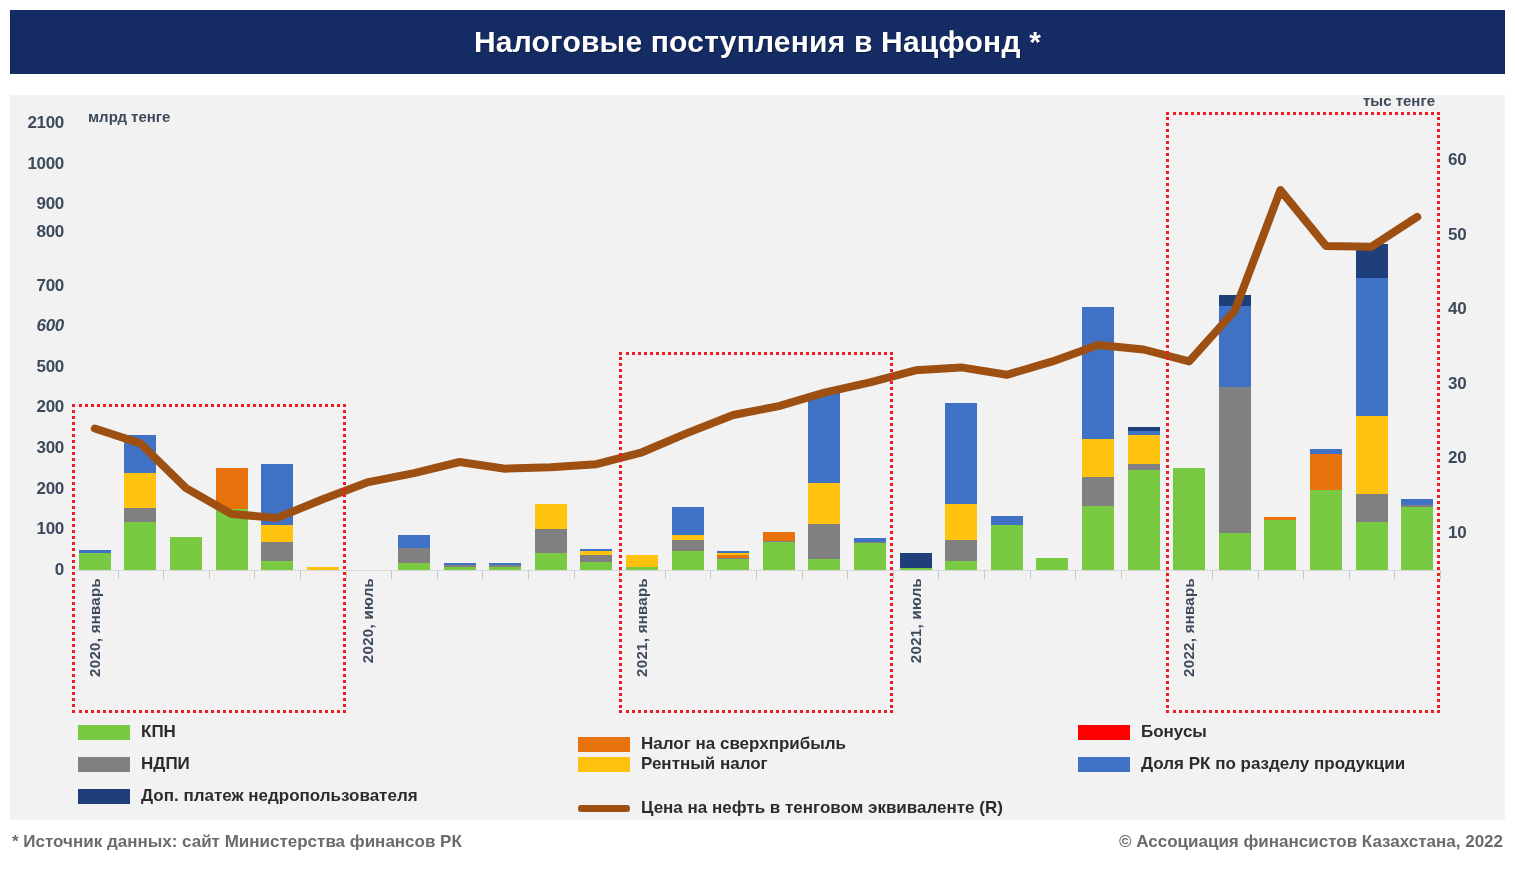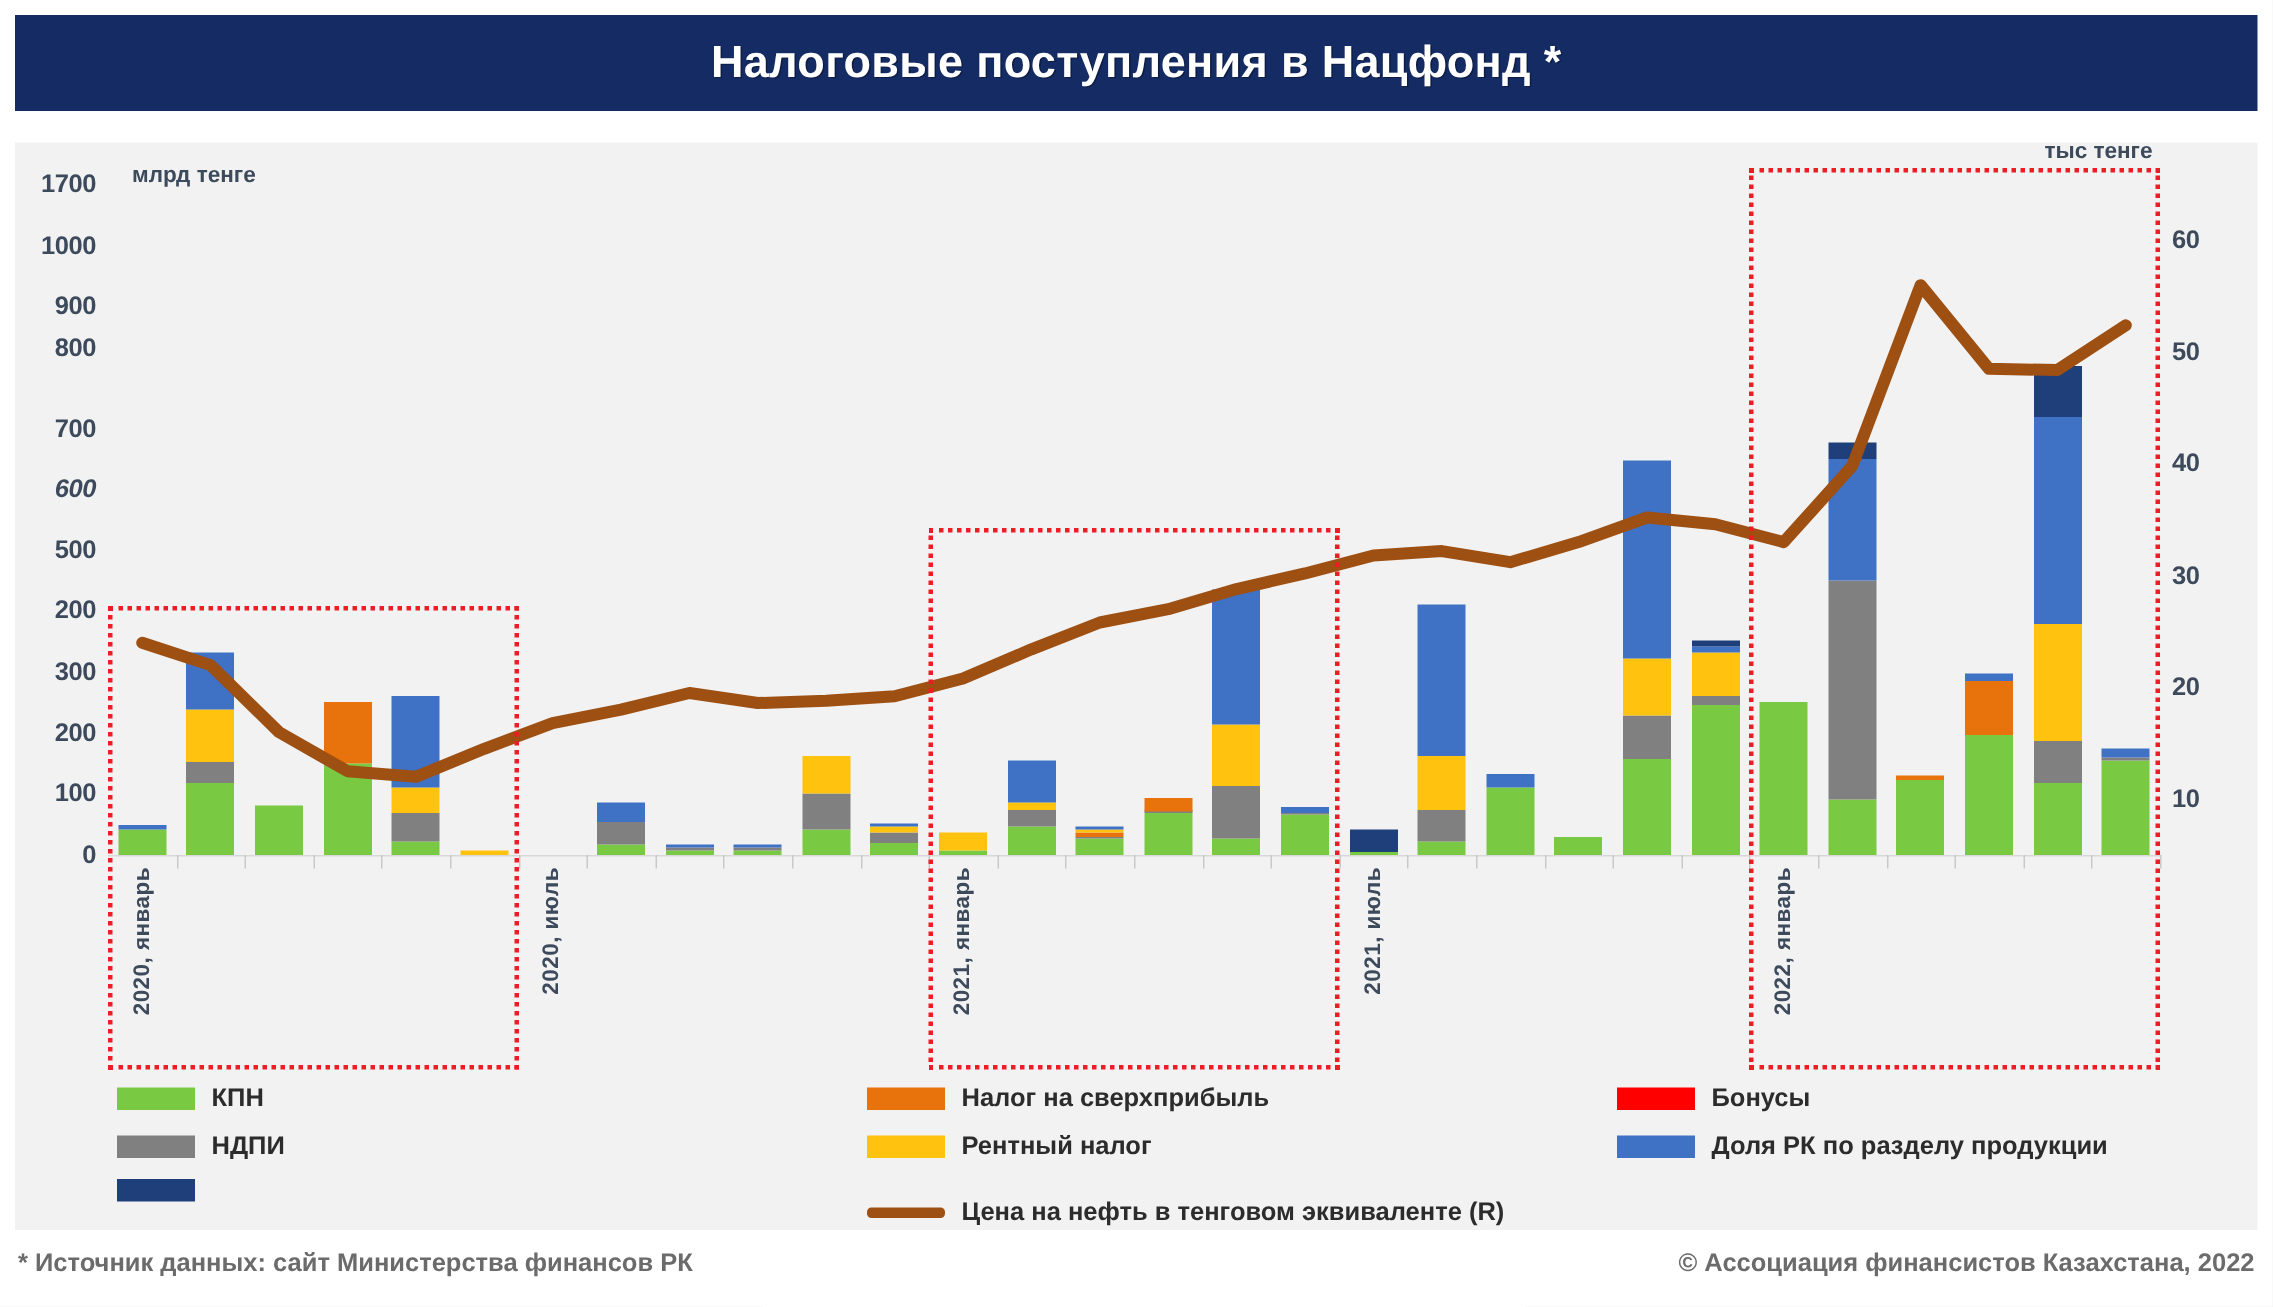--- a/index.html
+++ b/index.html
@@ -81,21 +81,21 @@
 <div id="titlebar">
   <div class="ttl">Налоговые поступления в Нацфонд *</div>
 </div>
 
 <div id="plotpanel"></div>
 
 <div class="ax-unit" id="unit-left">млрд тенге</div>
 <div class="ax-unit" id="unit-right">тыс тенге</div>
 
 <div id="yaxis-left">
-    <div class="ytick" style="top: 28px;">1700</div>
+    <div class="ytick" style="top: 28px;">2100</div>
     <div class="ytick" style="top: 68.6364px;">1000</div>
     <div class="ytick" style="top: 109.273px;">900</div>
     <div class="ytick" style="top: 137px;">800</div>
     <div class="ytick" style="top: 190.545px;">700</div>
     <div class="ytick" style="top: 231.182px; font-style: italic;">600</div>
     <div class="ytick" style="top: 271.818px;">500</div>
     <div class="ytick" style="top: 312.455px;">200</div>
     <div class="ytick" style="top: 353.091px;">300</div>
     <div class="ytick" style="top: 393.727px;">200</div>
     <div class="ytick" style="top: 434.364px;">100</div>
@@ -306,21 +306,21 @@
     <div class="xlabel" style="left: 633px;">2021, январь</div>
     <div class="xlabel" style="left: 906.6px;">2021, июль</div>
     <div class="xlabel" style="left: 1180.2px;">2022, январь</div>
   </div>
 
 <div id="legend">
     <div class="lg-item" style="left: 0px; top: 0px;">
       <span class="sw" style="background: rgb(122, 201, 67);"></span>
       <span class="lg-lbl">КПН</span>
     </div>
-    <div class="lg-item" style="left: 500px; top: 0px;">
+    <div class="lg-item" style="left: 500px; top: 12px;">
       <span class="sw" style="background: rgb(232, 115, 12);"></span>
       <span class="lg-lbl">Налог на сверхприбыль</span>
     </div>
     <div class="lg-item" style="left: 1000px; top: 0px;">
       <span class="sw" style="background: rgb(255, 0, 0);"></span>
       <span class="lg-lbl">Бонусы</span>
     </div>
     <div class="lg-item" style="left: 0px; top: 32px;">
       <span class="sw" style="background: rgb(128, 128, 128);"></span>
       <span class="lg-lbl">НДПИ</span>
@@ -328,20 +328,21 @@
     <div class="lg-item" style="left: 500px; top: 32px;">
       <span class="sw" style="background: rgb(255, 194, 14);"></span>
       <span class="lg-lbl">Рентный налог</span>
     </div>
     <div class="lg-item" style="left: 1000px; top: 32px;">
       <span class="sw" style="background: rgb(63, 114, 196);"></span>
       <span class="lg-lbl">Доля РК по разделу продукции</span>
     </div>
     <div class="lg-item" style="left: 0px; top: 64px;">
       <span class="sw" style="background: rgb(31, 63, 122);"></span>
+      <span class="lg-lbl">Доп. платеж недропользователя</span>
     </div>
     <div class="lg-item" style="left: 500px; top: 76px;">
       <span class="sw line" style="background: rgb(158, 79, 18);"></span>
       <span class="lg-lbl">Цена на нефть в тенговом эквиваленте (R)</span>
     </div>
   </div>
 
 <div id="footer-left">* Источник данных: сайт Министерства финансов РК</div>
 <div id="footer-right">© Ассоциация финансистов Казахстана, 2022</div>
 

